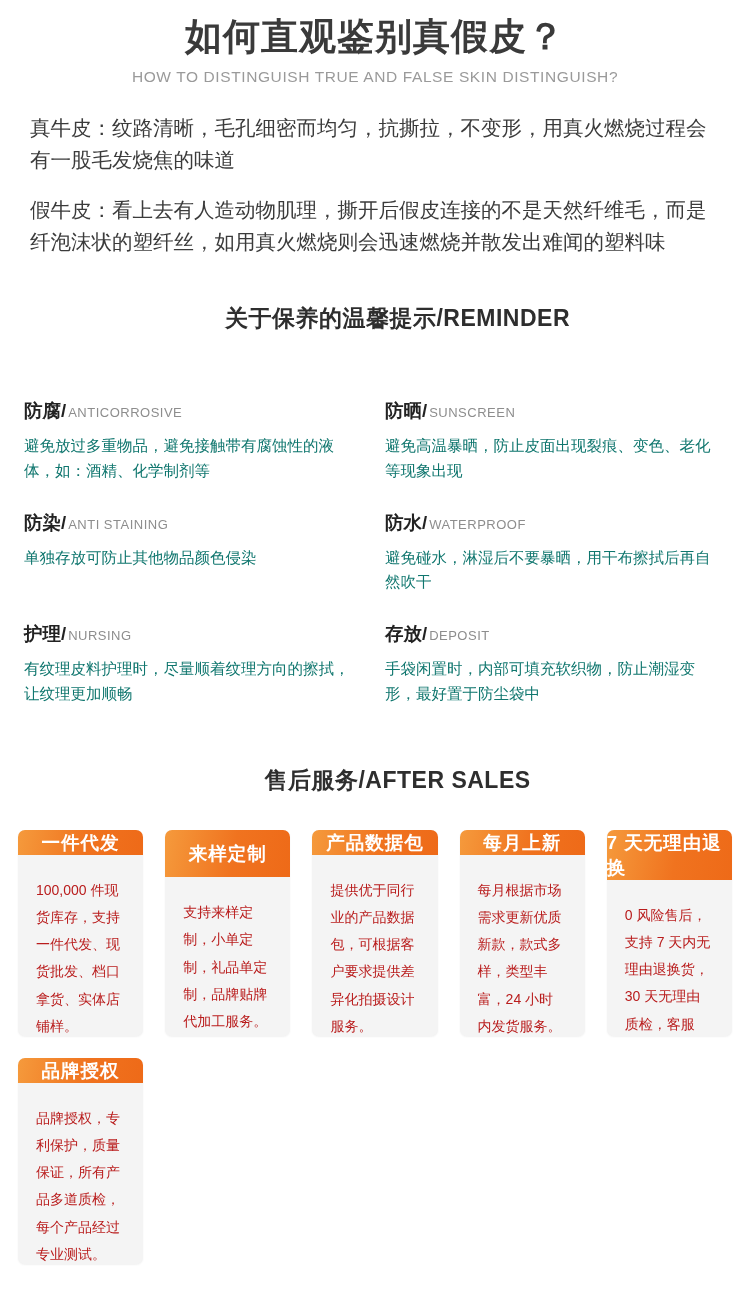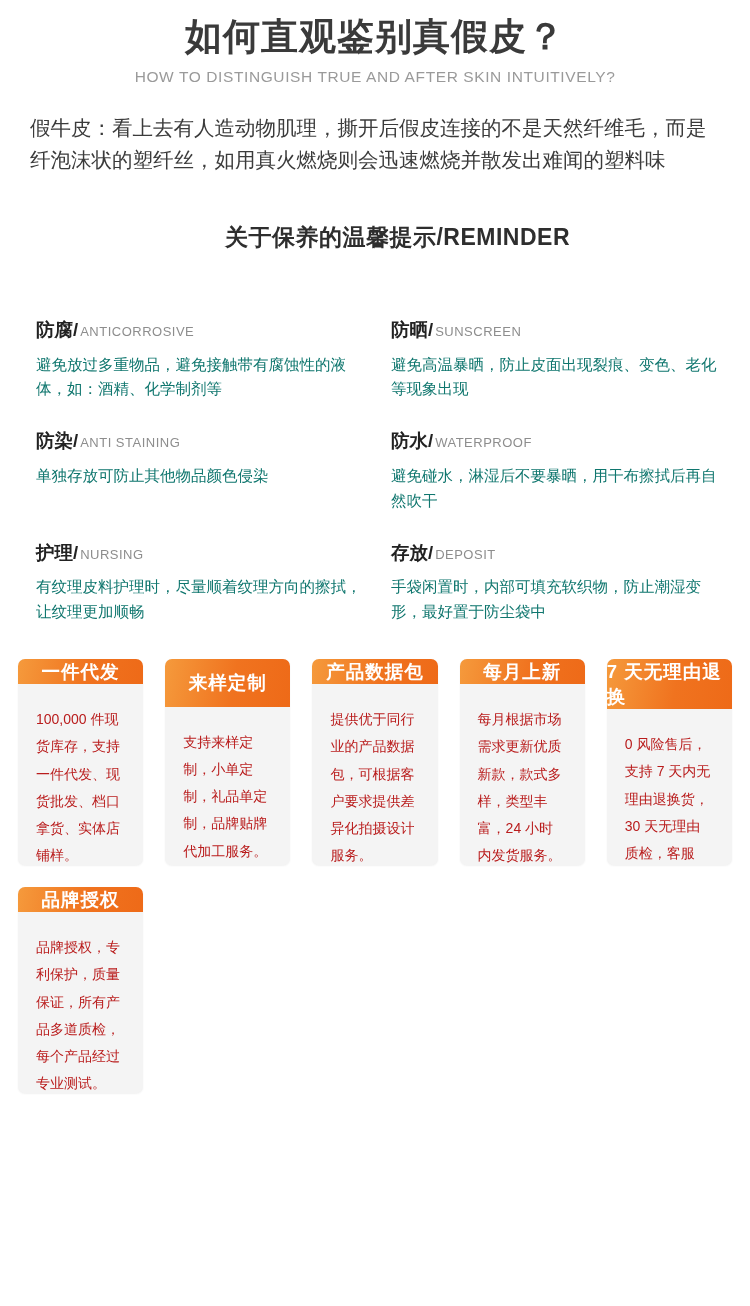--- a/index.html
+++ b/index.html
@@ -64,21 +64,21 @@
   .reminder-heading {
     margin-top: 46px;
   }
 
   
   .care-grid {
     display: grid;
     grid-template-columns: 1fr 1fr;
     column-gap: 28px;
     row-gap: 26px;
-    margin: 64px 32px 0 36px;
+    margin: 64px 32px 0 24px;
   }
   .care-item {
     line-height: 1.45;
   }
   .care-title {
     font-size: 18.5px;
     font-weight: bold;
     color: #222222;
     margin-bottom: 9px;
   }
@@ -134,24 +134,25 @@
     color: #b91c1c;
   }
 </style>
 </head>
 <body>
 
 <div class="page">
 
   <div class="header">
     <div class="header-title">如何直观鉴别真假皮？</div>
-    <div class="header-sub">HOW TO DISTINGUISH TRUE AND AFTER SKIN INTUITIVELY?</div>
+    <div class="header-sub">HOW TO DISTINGUISH TRUE AND FALSE SKIN DISTINGUISH?</div>
   </div>
 
   <div class="intro">
+    <p>真牛皮：纹路清晰，毛孔细密而均匀，抗撕拉，不变形，用真火燃烧过程会有一股毛发烧焦的味道</p>
     <p>假牛皮：看上去有人造动物肌理，撕开后假皮连接的不是天然纤维毛，而是纤泡沫状的塑纤丝，如用真火燃烧则会迅速燃烧并散发出难闻的塑料味</p>
   </div>
 
   <div class="section-heading reminder-heading">关于保养的温馨提示/REMINDER</div>
 
   <div class="care-grid">
 
     <div class="care-item">
       <div class="care-title">
         <span>防腐/</span><span class="en">ANTICORROSIVE</span>
@@ -189,20 +190,21 @@
 
     <div class="care-item">
       <div class="care-title">
         <span>存放/</span><span class="en">DEPOSIT</span>
       </div>
       <div class="care-text">手袋闲置时，内部可填充软织物，防止潮湿变形，最好置于防尘袋中</div>
     </div>
 
   </div>
 
+  <div class="section-heading aftersales-heading">售后服务/AFTER SALES</div>
 
   <div class="cards">
 
     <div class="card">
       <div class="card-head">一件代发</div>
       <div class="card-body">100,000 件现货库存，支持一件代发、现货批发、档口拿货、实体店铺样。</div>
     </div>
 
     <div class="card">
       <div class="card-head">来样定制</div>

